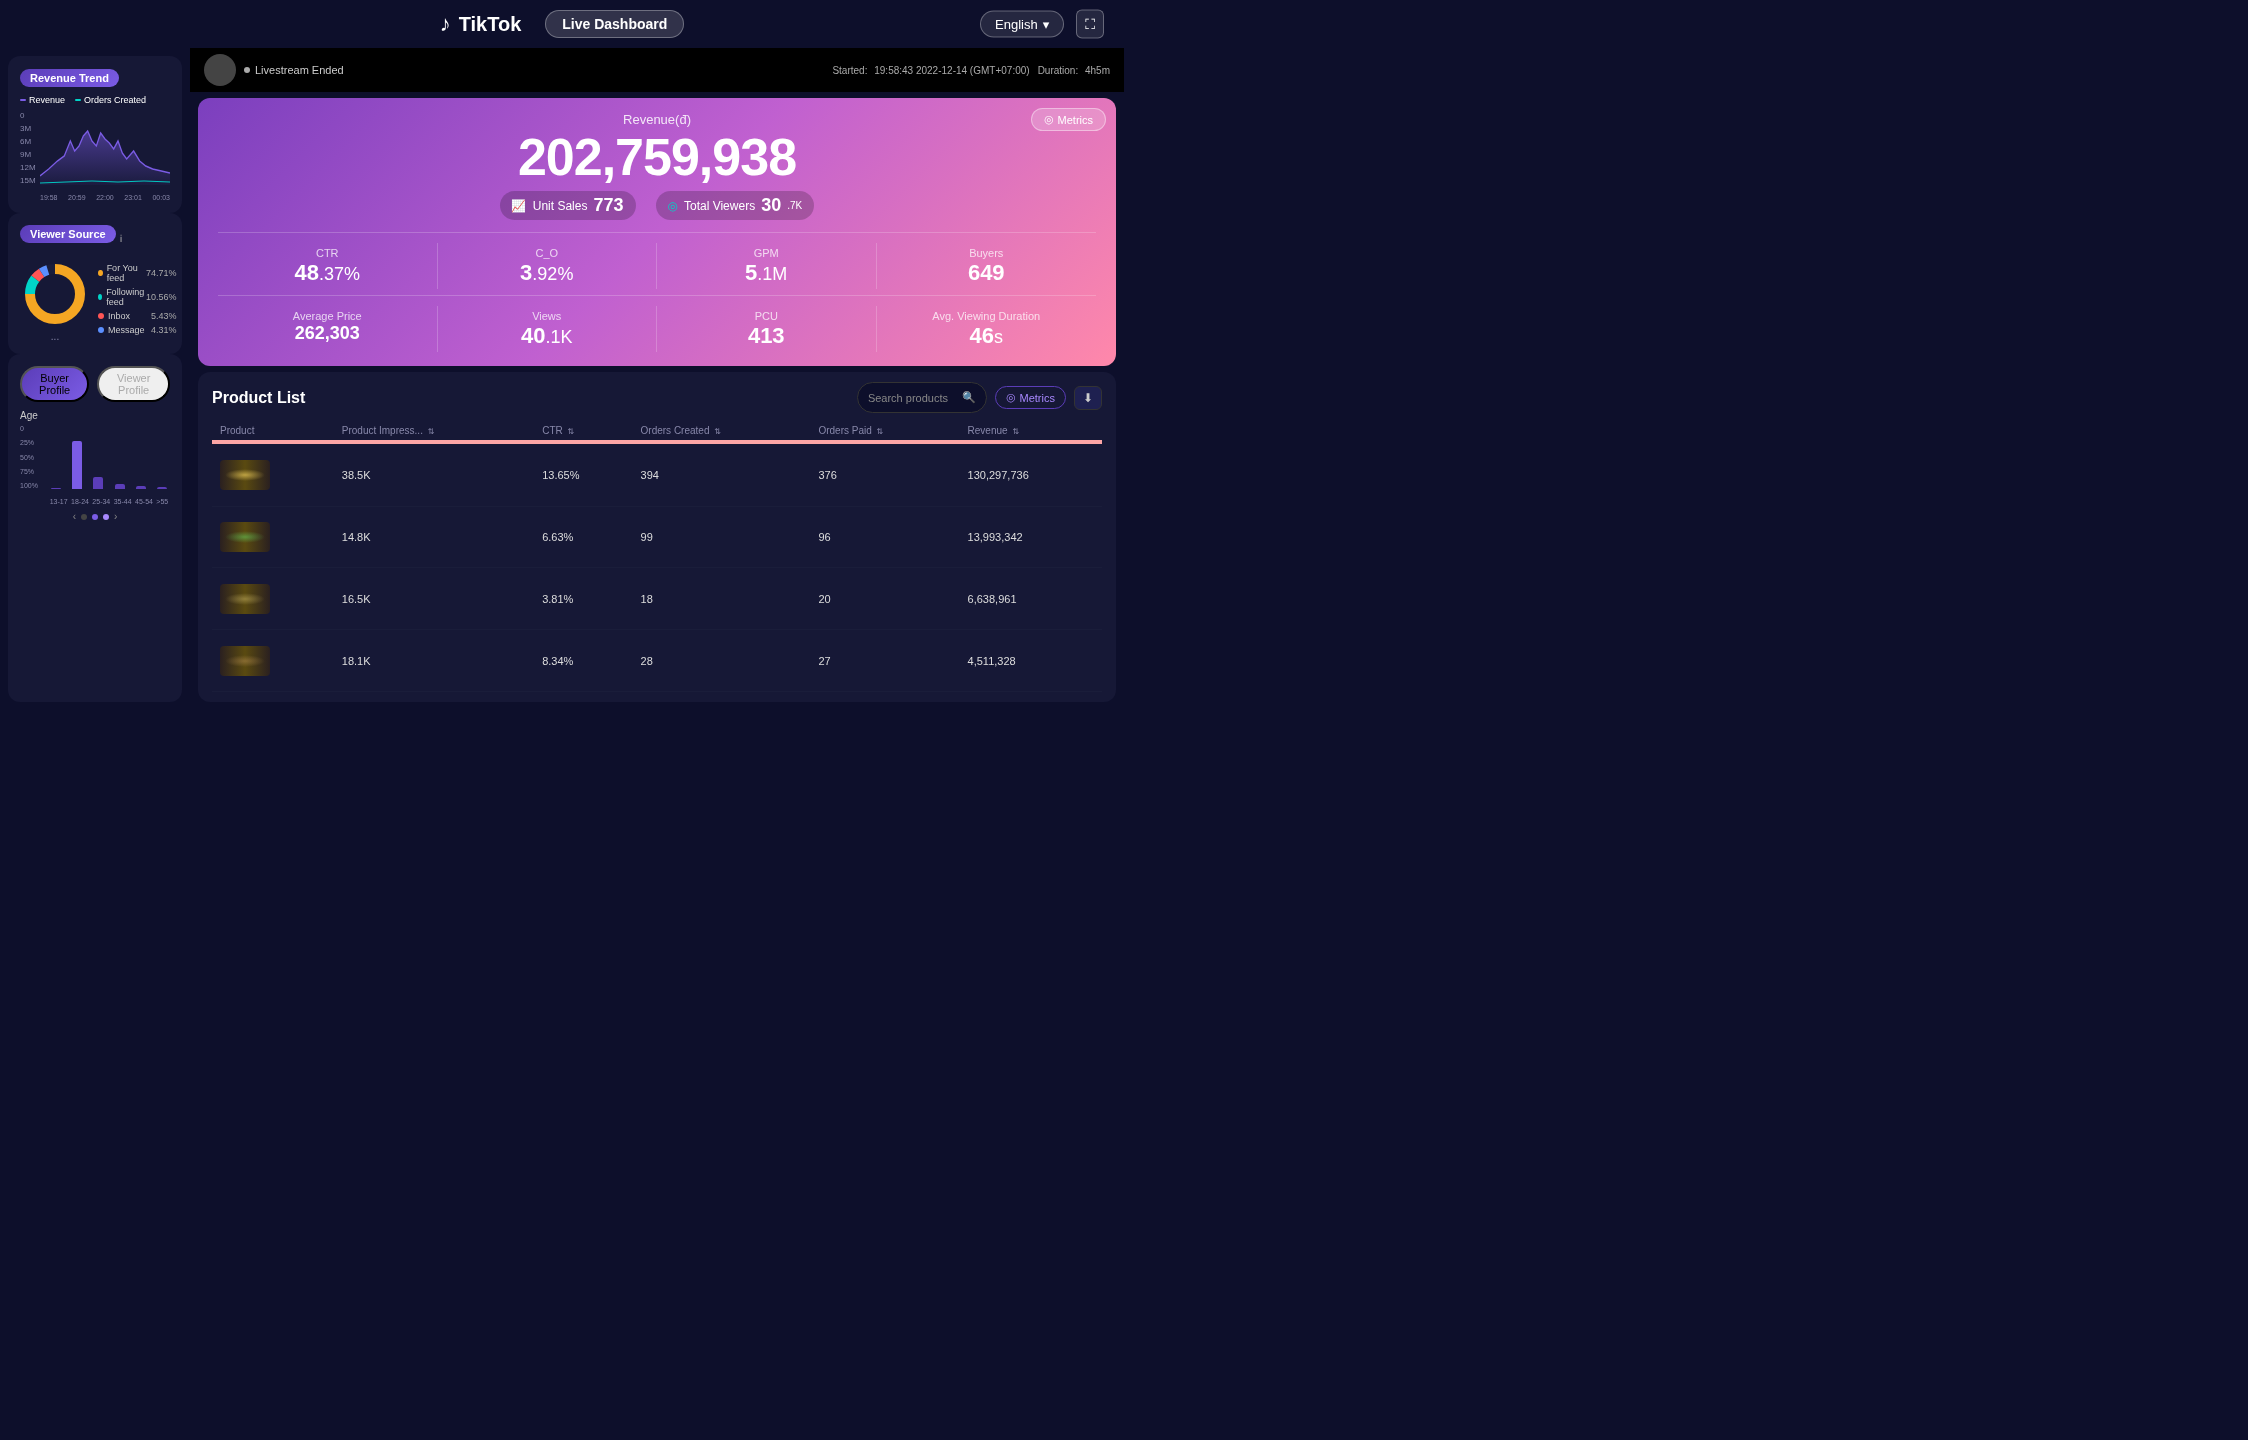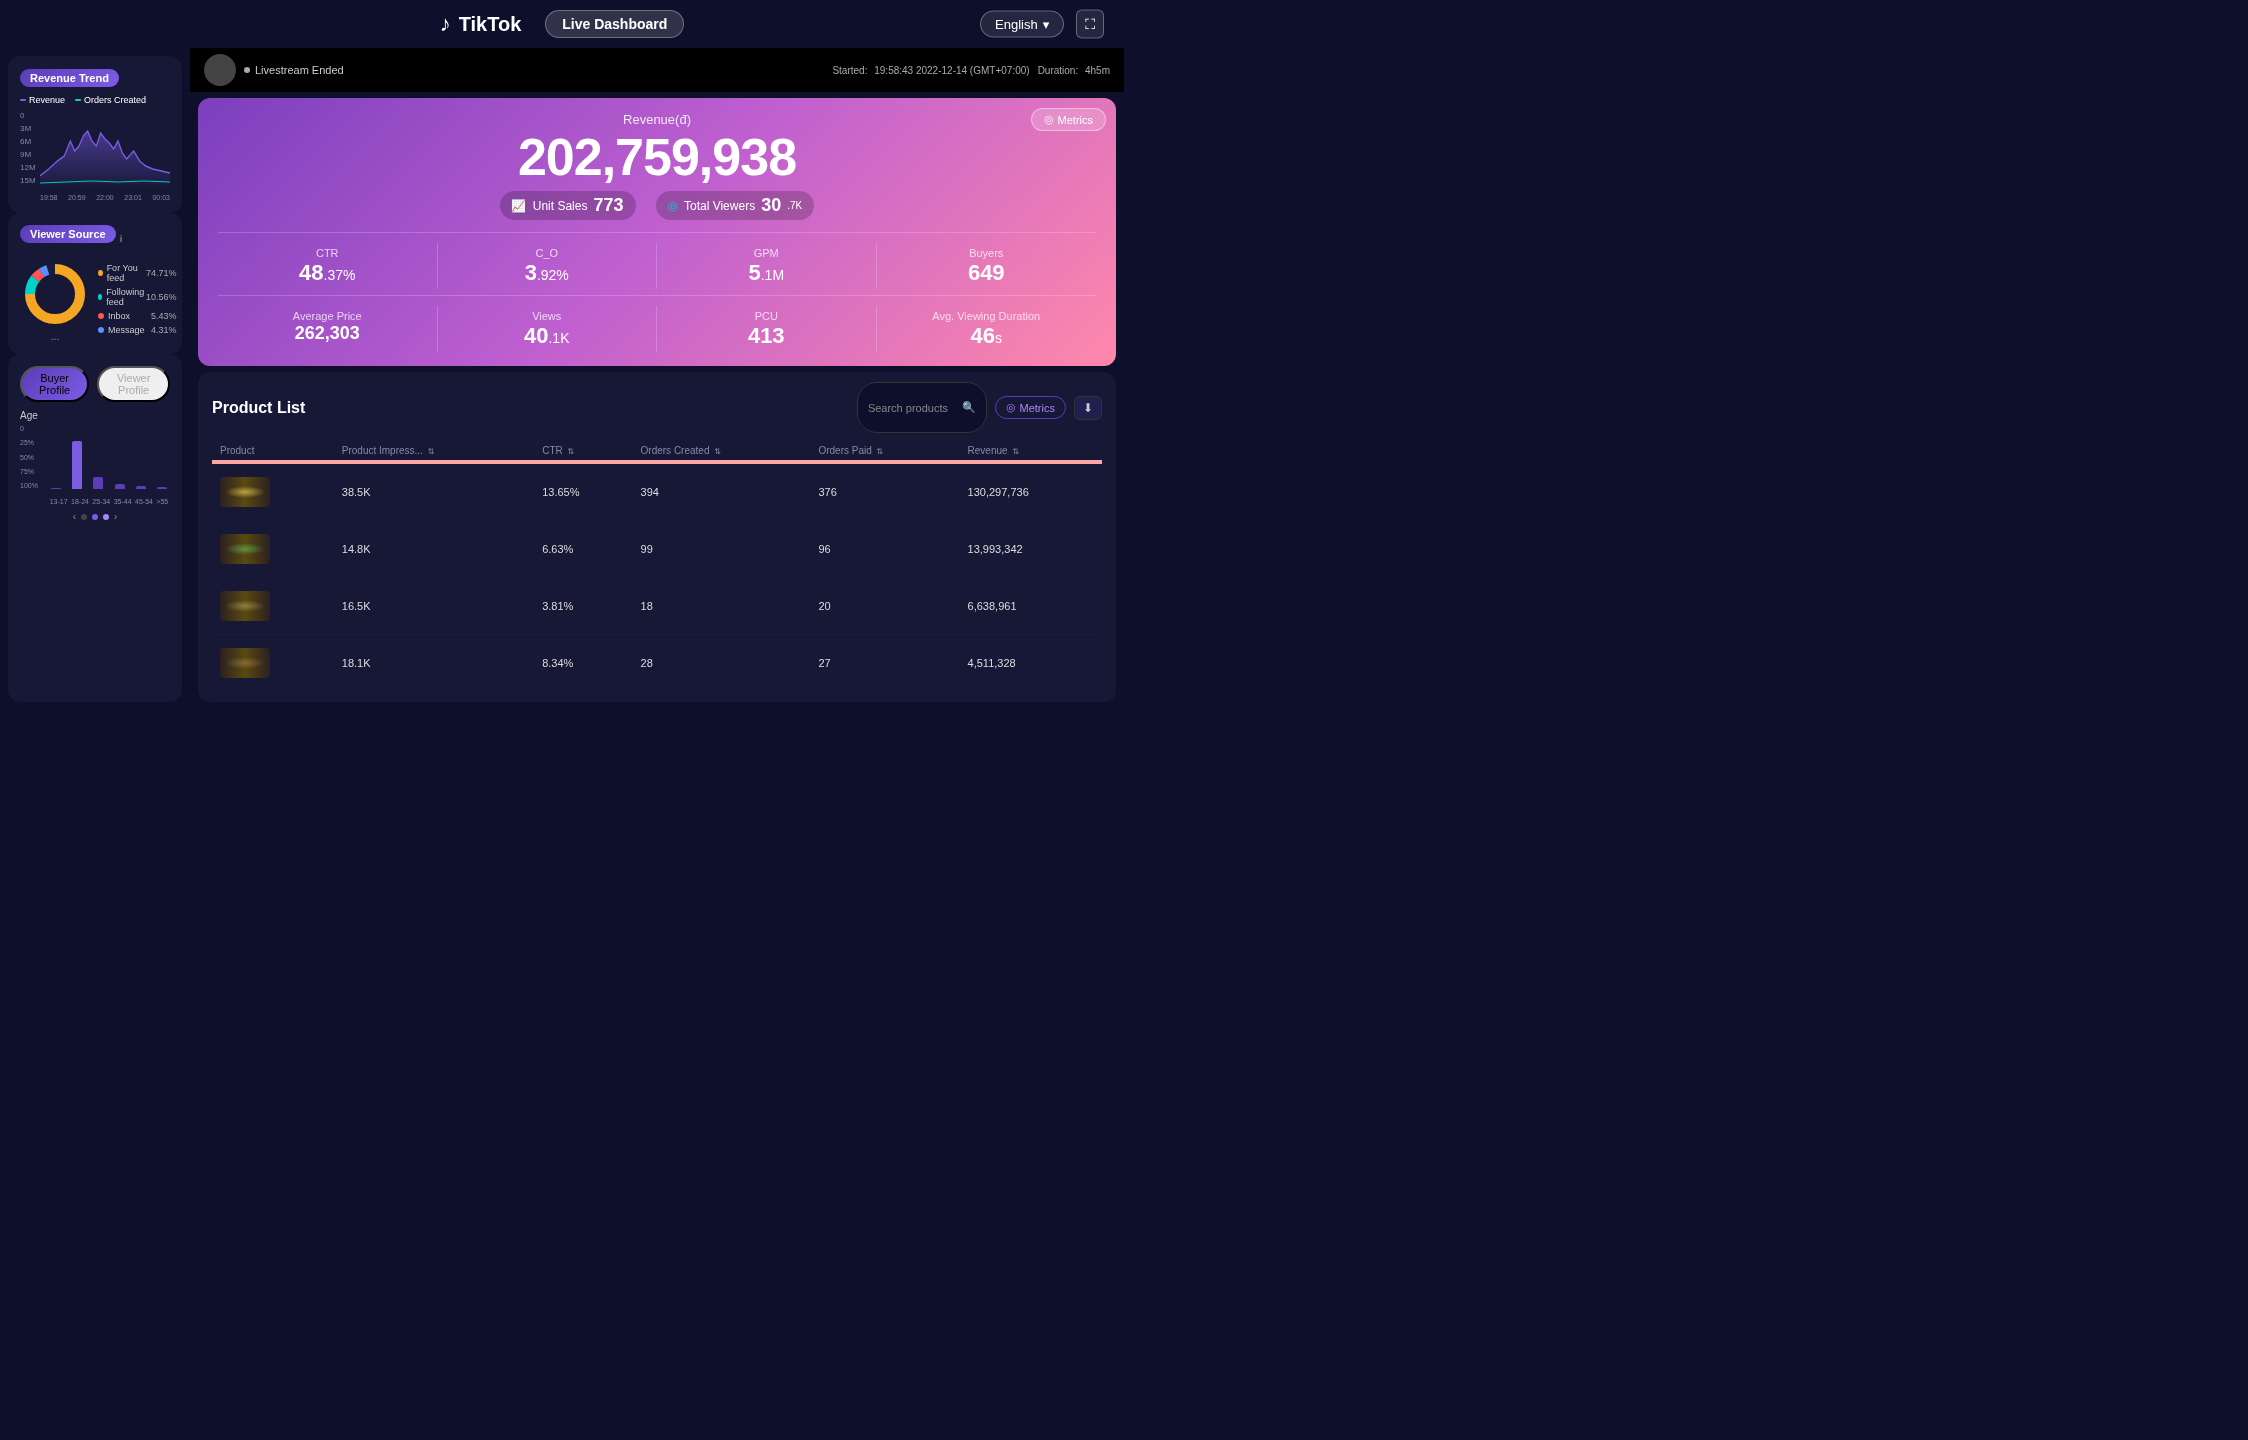--- a/index.html
+++ b/index.html
@@ -389,21 +389,21 @@
       font-size: 11px;
       color: rgba(255,255,255,0.75);
       margin-bottom: 2px;
     }
     .rev-metric-value {
       font-size: 22px;
       font-weight: 700;
       line-height: 1.1;
     }
     .rev-metric-value .sub {
-      font-size: 14px;
+      font-size: 18px;
       font-weight: 400;
     }
     .metrics-btn {
       position: absolute;
       top: 10px;
       right: 10px;
       background: rgba(255,255,255,0.2);
       border: 1px solid rgba(255,255,255,0.4);
       border-radius: 20px;
       padding: 4px 12px;
@@ -437,21 +437,21 @@
     }
     .product-list-actions {
       display: flex;
       align-items: center;
       gap: 8px;
     }
     .search-box {
       background: #0d0f2b;
       border: 1px solid #333;
       border-radius: 20px;
-      padding: 18px 10px;
+      padding: 8px 10px;
       font-size: 11px;
       color: #ccc;
       display: flex;
       align-items: center;
       gap: 4px;
       width: 130px;
     }
     .pl-metrics-btn {
       background: transparent;
       border: 1px solid #5b3db8;

